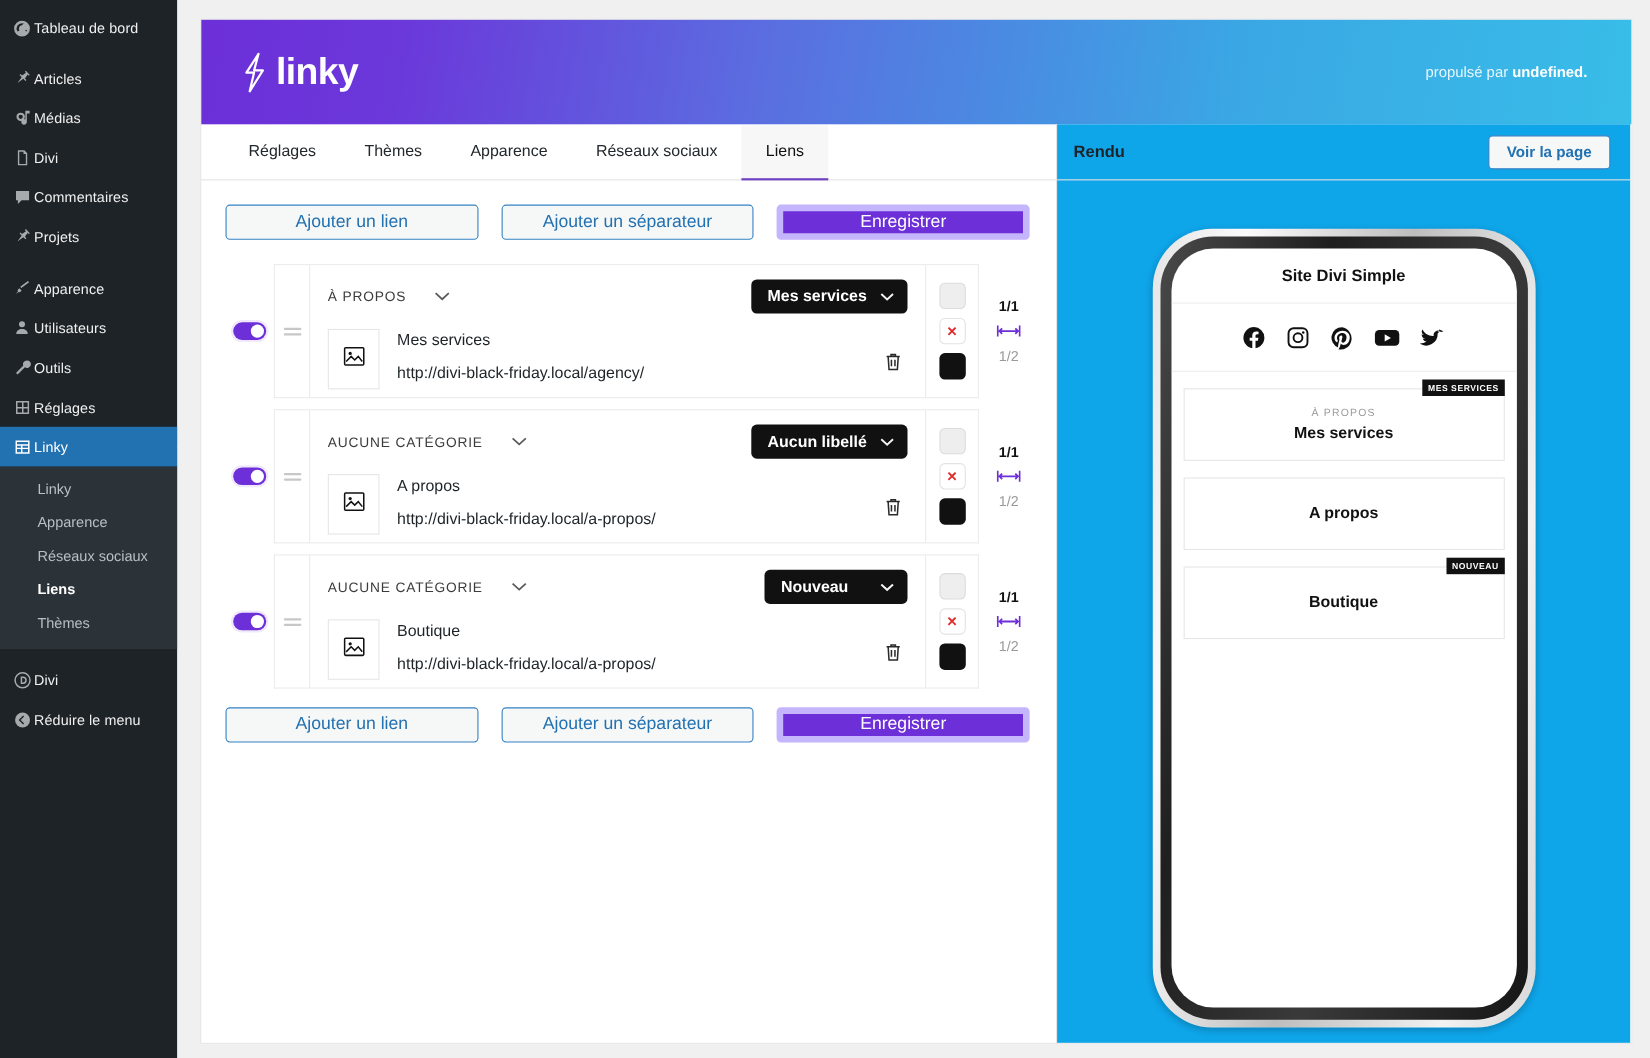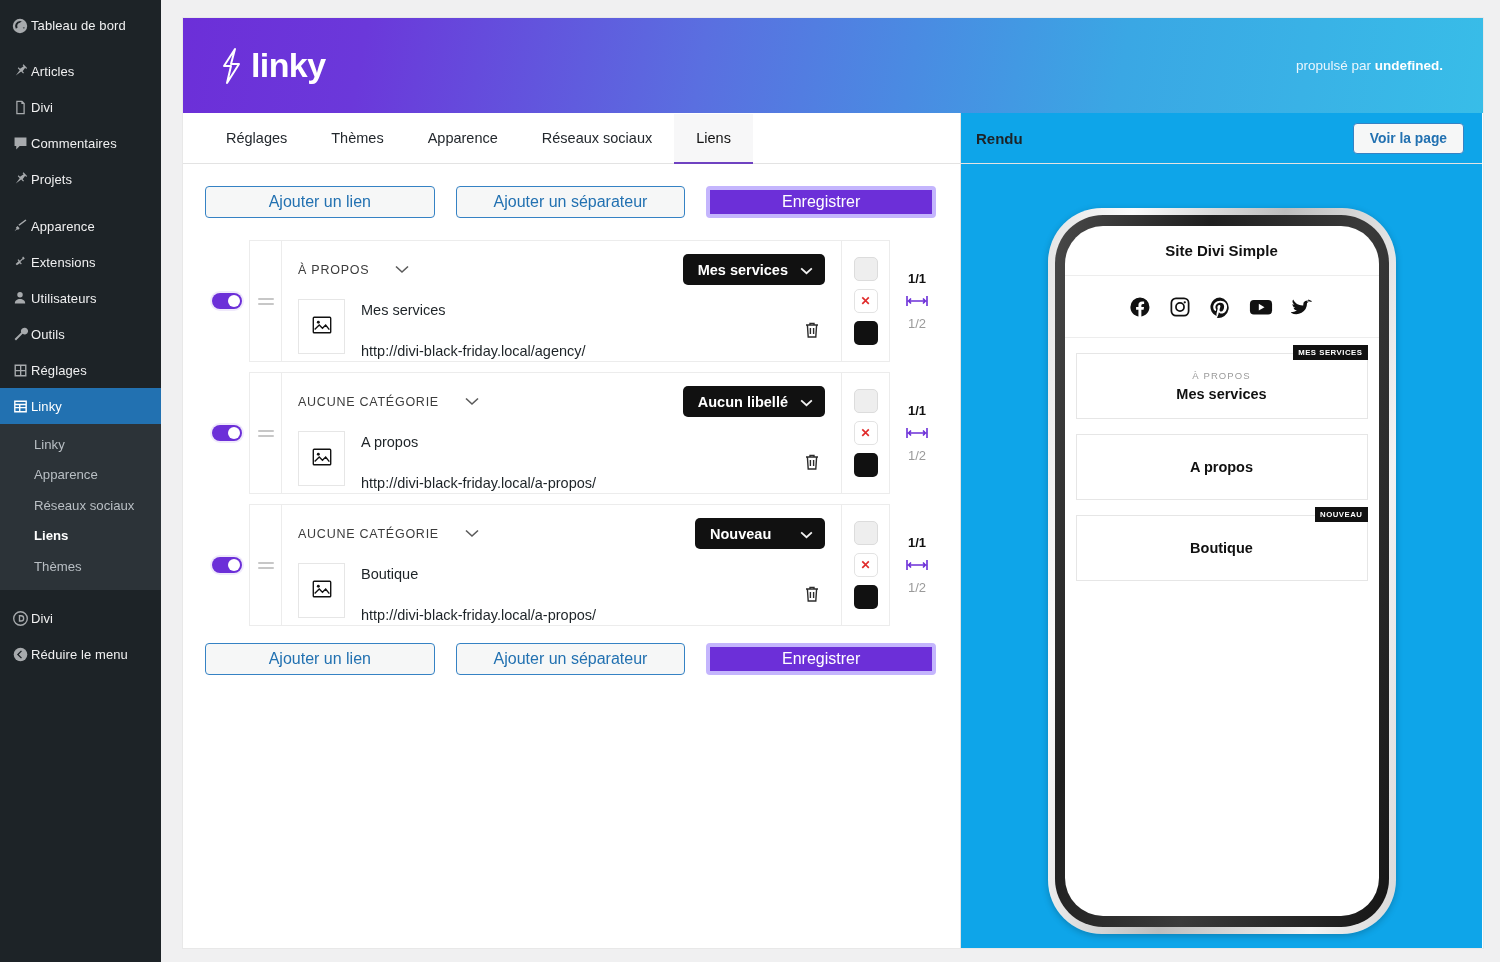--- a/index.html
+++ b/index.html
@@ -91,21 +91,21 @@
   .btnrow { display:flex; gap:21px; }
   .btn {
     height:32px; border-radius:4px; font-size:16px;
     display:flex; align-items:center; justify-content:center; cursor:pointer;
   }
   .btn-ghost {
     width:232px; background:#f6f7f7; border:1px solid #3582c4; color:#2271b1;
   }
   .btn-ghost.w2 { width:232px; }
   .btn-primary {
-    width:232px; background:#6c2fd8; border:4px solid #c4b5fd; color:#fff;
+    width:232px; background:#6c2fd8; border:6px solid #c4b5fd; color:#fff;
   }
 
   .notice {
     margin-top:22px; height:39px;
     background:#f0f6f1; border-left:4px solid #46b450;
     display:flex; align-items:center; padding-left:26px;
     font-size:14px; color:#1d2327;
   }
 
   
@@ -146,21 +146,21 @@
   }
   .badge-sel .cv { color:#fff; opacity:.95; }
 
   .link-line { display:flex; align-items:flex-start; gap:16px; margin-top:14px; }
   .thumb {
     width:47px; height:55px; border:1px solid #e6e6e6; background:#fff;
     display:flex; align-items:center; justify-content:center; flex:0 0 47px;
   }
   .link-texts { flex:1; padding-top:3px; }
   .link-title { font-size:14.5px; color:#1d2327; }
-  .link-url { font-size:14.5px; color:#1d2327; margin-top:25px; }
+  .link-url { font-size:14.5px; color:#1d2327; margin-top:14px; }
   .trash {
     position:absolute; right:21px; bottom:18px; cursor:pointer; color:#2b2b2b;
   }
 
   .lrow-swatches {
     width:48px; border:1px solid #ececec; border-left:none; background:#fff;
     display:flex; flex-direction:column; align-items:center;
     justify-content:center; gap:8px;
   }
   .sw { width:24px; height:24px; border-radius:5px; cursor:pointer; }
@@ -256,20 +256,28 @@
 
   <div class="wp-item">
     <span class="ic">
       <svg width="17" height="17" viewBox="0 0 20 20" fill="currentColor">
           <path d="M13.5 1.5l-1 1 1.2 1.2-4.3 3-1.6-1.6-1 1 2.3 2.3-4.6 6.3 6.3-4.6 2.3 2.3 1-1-1.6-1.6 3-4.3L16.7 7l1-1-4.2-4.5z"></path>
         </svg>
     </span>
     <span>Articles</span>
   </div>
 
+  <div class="wp-item">
+    <span class="ic">
+      <svg width="17" height="17" viewBox="0 0 20 20" fill="currentColor">
+          <path d="M13 2v9.2a3 3 0 10 1.6 2.6V5h3V2h-4.6zM8 4a4.5 4.5 0 100 9 4.5 4.5 0 000-9zm0 2.2A2.3 2.3 0 118 10.8 2.3 2.3 0 018 6.2z"></path>
+        </svg>
+    </span>
+    <span>Médias</span>
+  </div>
 
   <div class="wp-item">
     <span class="ic">
       <svg width="17" height="17" viewBox="0 0 20 20" fill="currentColor">
           <path d="M5 2h7l3 3v13H5V2zm1.5 1.5v13h7V6h-2.5V3.5H6.5z"></path>
         </svg>
     </span>
     <span>Divi</span>
   </div>
 
@@ -295,28 +303,20 @@
 
   <div class="wp-item">
     <span class="ic">
       <svg width="17" height="17" viewBox="0 0 20 20" fill="currentColor">
           <path d="M17 3l-1.2-1.2-8.3 6.1 1.2 1.2L17 3zM6.5 9.5l-2 2 .8.8-2.3 3.2 3.2-2.3.8.8 2-2-2.5-2.5z"></path>
         </svg>
     </span>
     <span>Apparence</span>
   </div>
 
-  <div class="wp-item">
-    <span class="ic">
-      <svg width="17" height="17" viewBox="0 0 20 20" fill="currentColor">
-          <path d="M15 5l-2-2-1 1 .6.6-3.3 3.3-1.8-1.8-1 1 1.3 1.3-3.5 3.5 1.4 1.4L9.2 11l1.3 1.3 1-1-1.8-1.8L13 6.2l.6.6 1.4-1.8z"></path>
-        </svg>
-    </span>
-    <span>Extensions</span>
-  </div>
 
   <div class="wp-item">
     <span class="ic">
       <svg width="16" height="16" viewBox="0 0 20 20" fill="currentColor">
           <circle cx="10" cy="6" r="3.4"></circle>
           <path d="M3.5 17c0-3.6 2.9-5.6 6.5-5.6s6.5 2 6.5 5.6H3.5z"></path>
         </svg>
     </span>
     <span>Utilisateurs</span>
   </div>

